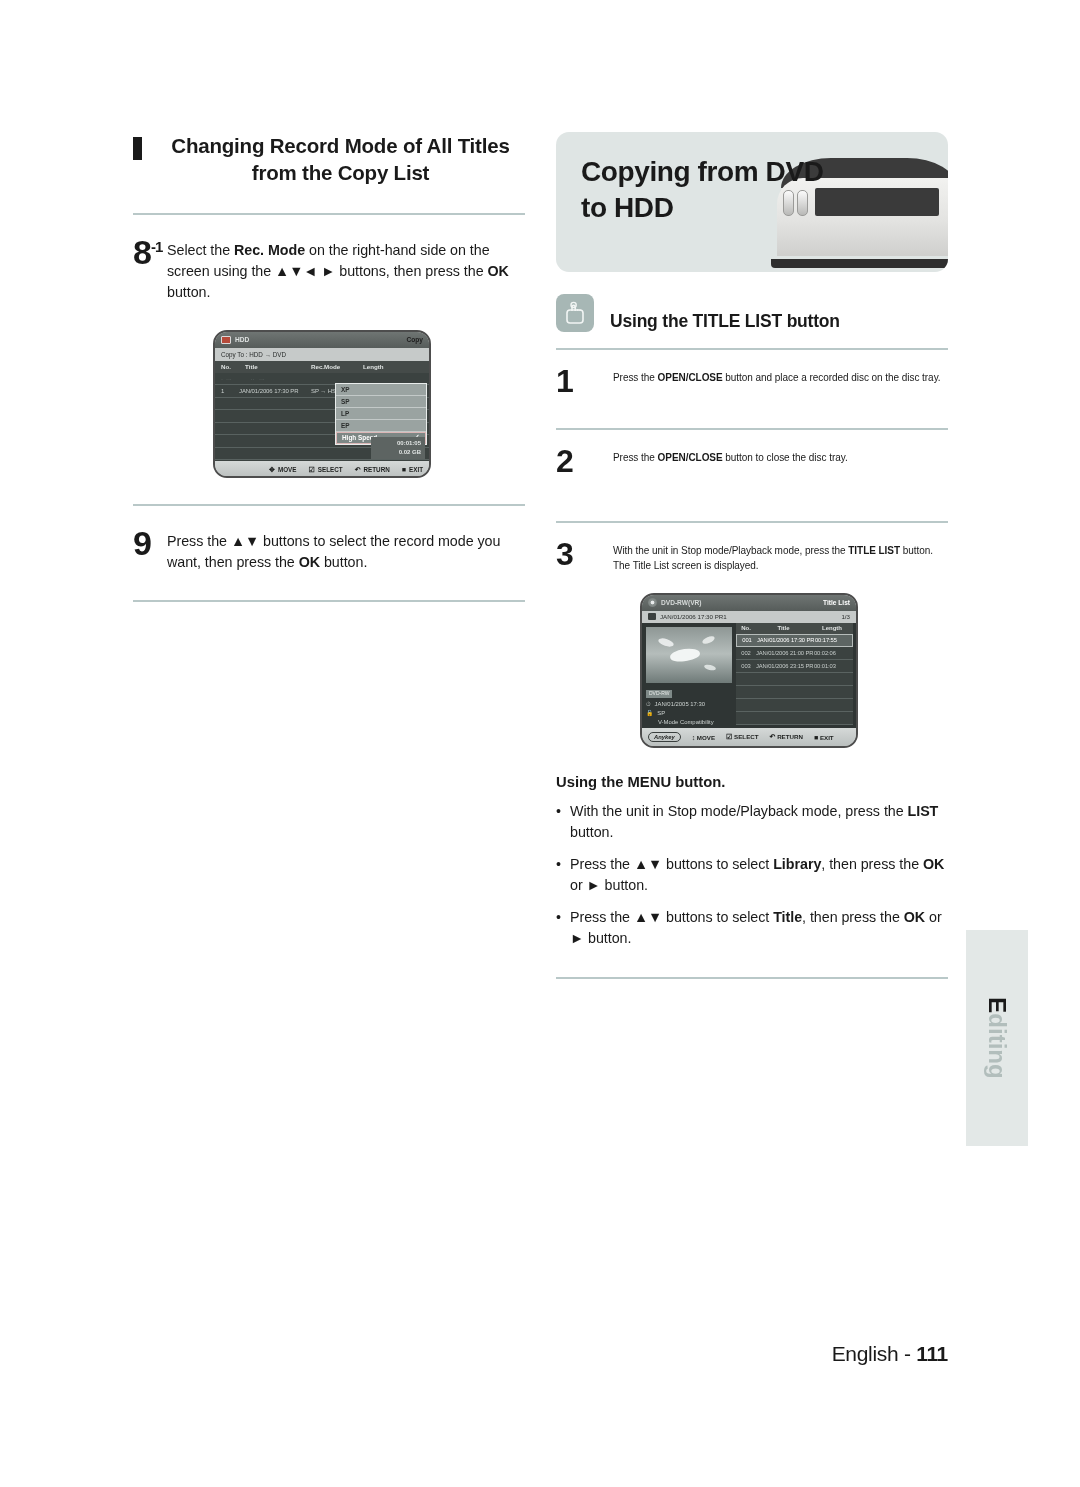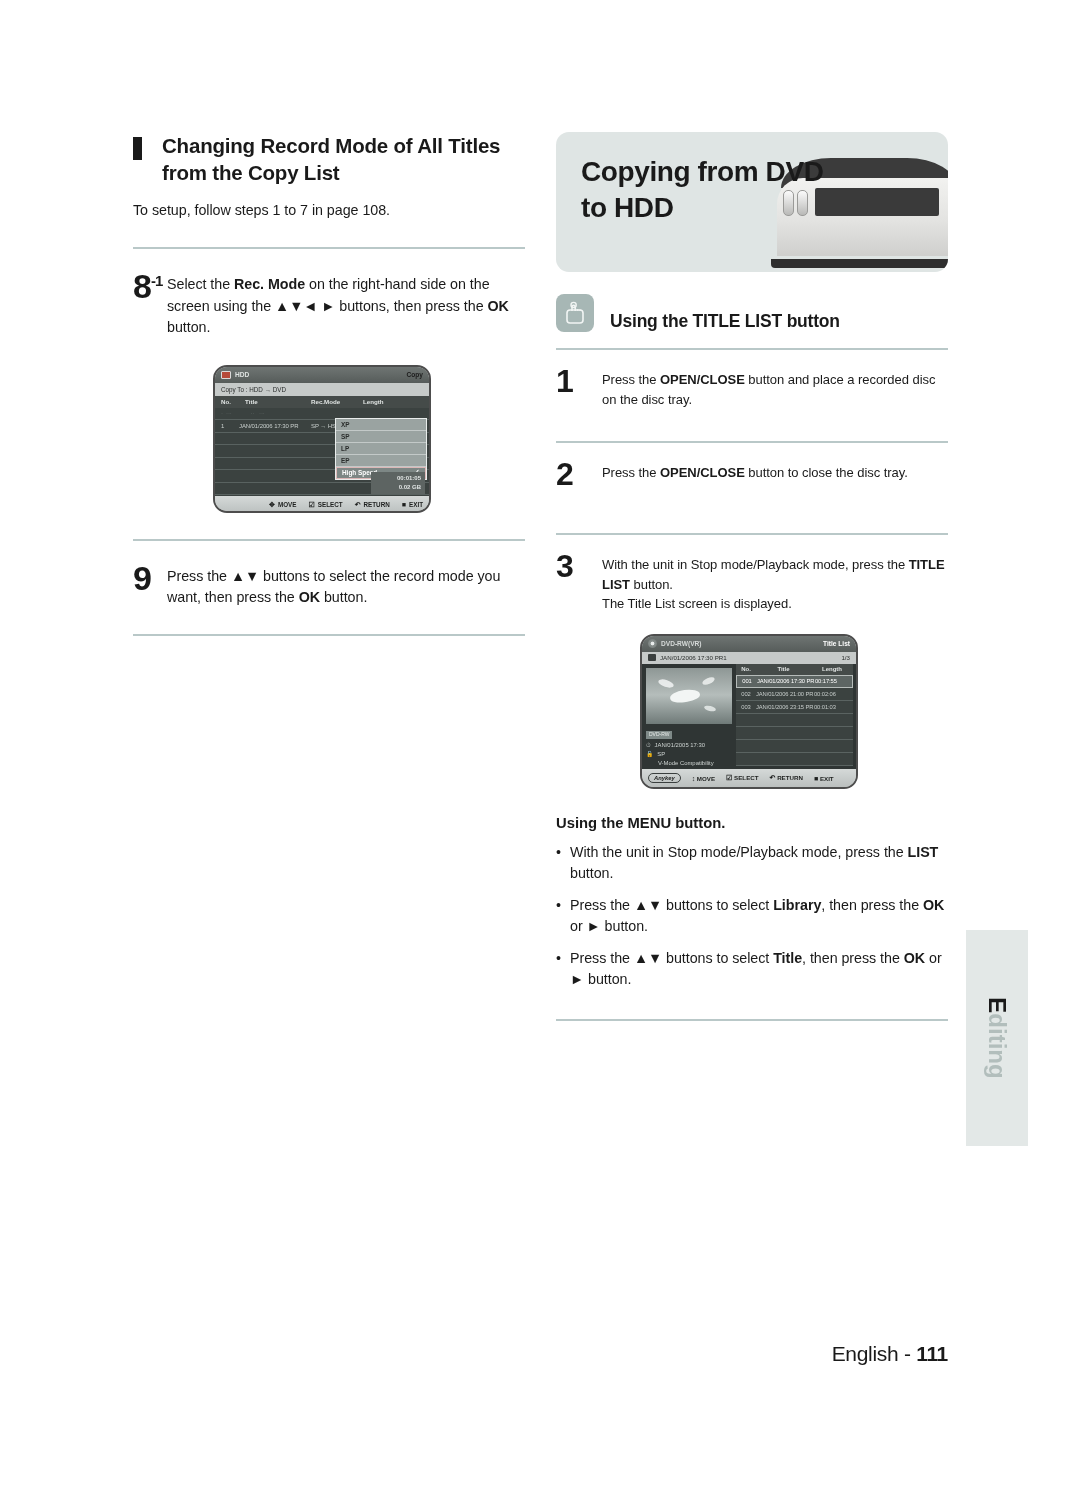--- a/index.html
+++ b/index.html
@@ -10,21 +10,21 @@
     color: #1a1a1a;
     overflow: hidden;
   }
   .page { position: relative; width: 1080px; height: 1487px; }
 
   
   .col-left  { position: absolute; left: 133px;  top: 132px; width: 392px; }
   .col-right { position: absolute; left: 556px;  top: 132px; width: 392px; }
 
   
-  .sec-head { display: flex; gap: 20px; align-items: flex-start; }
+  .sec-head { display: flex; gap: 14px; align-items: flex-start; text-align: center; }
   .sec-bar { width: 9px; height: 23px; background: #1a1a1a; margin-top: 5px; flex: 0 0 auto; }
   .sec-title {
     font-size: 20.5px; font-weight: bold; line-height: 1.33;
     letter-spacing: -0.2px;
   }
   .body-p {
     font-size: 14.3px; line-height: 1.52; margin-top: 13px;
     letter-spacing: -0.05px;
   }
 
@@ -87,21 +87,21 @@
     width: 38px; height: 38px; border-radius: 8px; background: #a7b7b5;
     position: relative; flex: 0 0 auto;
   }
   .sub-head-title { font-size: 17.5px; font-weight: bold; letter-spacing: -0.2px; }
 
   .rule-thin { height: 2px; background: #b9c8c8; margin-top: 16px; }
 
   
   .rstep { display: flex; padding: 16px 0 0 0; }
   .rstep-num { font-size: 32px; font-weight: bold; line-height: 0.95; width: 46px; flex: 0 0 auto; }
-  .rstep-body { font-size: 13px; line-height: 1.5; flex: 1; padding-top: 4px; letter-spacing: -0.05px; }
+  .rstep-body { font-size: 10px; line-height: 1.5; flex: 1; padding-top: 4px; letter-spacing: -0.05px; margin-left: 11px; }
   .rstep-gap { height: 16px; }
 
   
   .menu-title { font-size: 14.8px; font-weight: bold; margin-top: 26px; }
   .bullets { margin-top: 11px; }
   .bullet { display: flex; font-size: 14.3px; line-height: 1.5; margin-top: 10px; letter-spacing: -0.05px; }
   .bullet .dot { width: 14px; flex: 0 0 auto; }
 
   
   .tvshot {
@@ -242,21 +242,20 @@
 
 <div class="page">
 
   <div class="col-left">
 
     <div class="sec-head">
       <div class="sec-bar"></div>
       <div class="sec-title">Changing Record Mode of All Titles from the Copy List</div>
     </div>
 
-    <div class="body-p">To setup, follow steps 1 to 7 in page 108.</div>
 
     <div class="rule"></div>
 
     <div class="step">
       <div class="step-num"><span>8</span><span class="sup">-1</span></div>
       <div class="step-body">
         <span>Select the </span><b>Rec. Mode</b><span> on the right-hand side on the screen using the </span><span>▲▼◄ ►</span><span> buttons, then press the </span><b>OK</b><span> button.</span>
       </div>
     </div>
 

